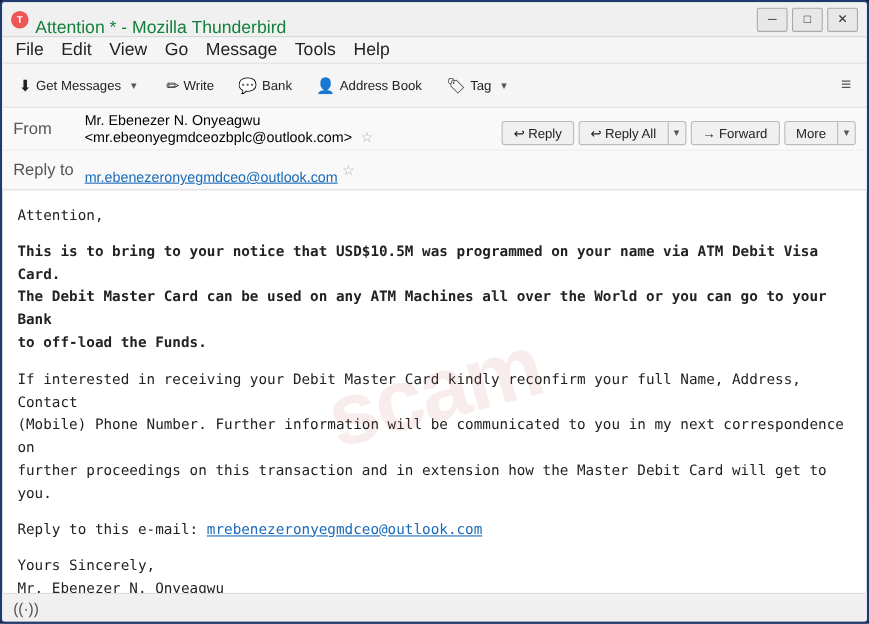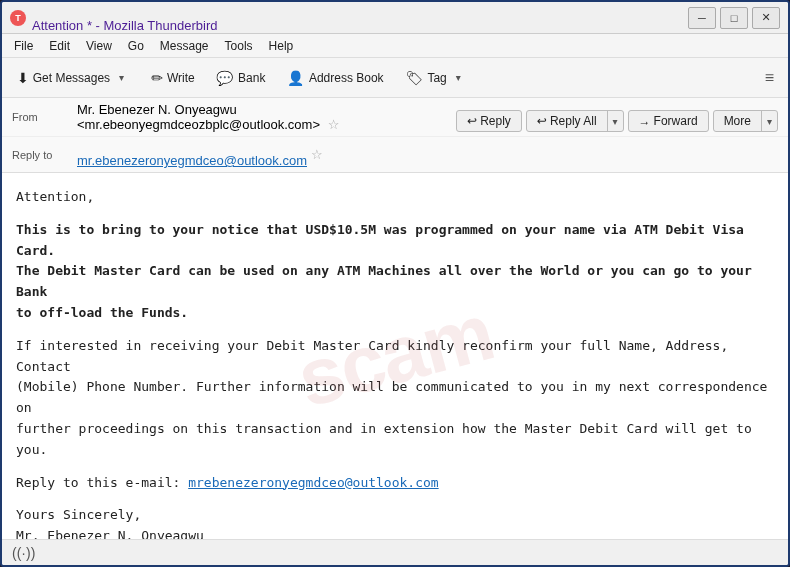--- a/index.html
+++ b/index.html
@@ -25,41 +25,41 @@
       padding: 0 8px;
       border-bottom: 1px solid #ccc;
       flex-shrink: 0;
     }
     .title-bar-icon {
       width: 16px; height: 16px; margin-right: 6px;
       background: #e55; border-radius: 50%;
       display: flex; align-items: center; justify-content: center;
       font-size: 9px; color: white; font-weight: bold;
     }
-    .title-bar-title { flex: 1; font-size: 13px; color: #4c1d95; margin-top: 16px; }
+    .title-bar-title { flex: 1; font-size: 16px; color: #15803d; margin-top: 16px; }
     .title-bar-controls { display: flex; gap: 4px; }
     .title-btn {
       width: 28px; height: 22px; border: 1px solid #aaa; background: #e8e8e8;
       cursor: pointer; display: flex; align-items: center; justify-content: center;
       font-size: 11px; color: #333; border-radius: 2px;
     }
 
     
     .menu-bar {
       height: 24px;
       background: #f5f5f5;
       border-bottom: 1px solid #ddd;
       display: flex;
       align-items: center;
       padding: 0 4px;
       flex-shrink: 0;
     }
     .menu-item {
       padding: 2px 8px;
-      font-size: 12px;
+      font-size: 16px;
       color: #222;
       cursor: pointer;
       border-radius: 2px;
     }
 
     
     .toolbar {
       height: 40px;
       background: #f5f5f5;
       border-bottom: 1px solid #ddd;
@@ -103,21 +103,21 @@
     .email-header-row {
       display: flex;
       align-items: center;
       padding: 4px 10px;
       border-bottom: 1px solid #eee;
       min-height: 28px;
     }
     .email-header-row:last-child { border-bottom: none; }
     .email-field-label {
       color: #555;
-      font-size: 11px;
+      font-size: 15px;
       width: 65px;
       flex-shrink: 0;
     }
     .star-icon { color: #aaa; font-size: 13px; cursor: pointer; margin-left: 4px; }
 
     
     .header-actions {
       display: flex;
       align-items: center;
       gap: 4px;

